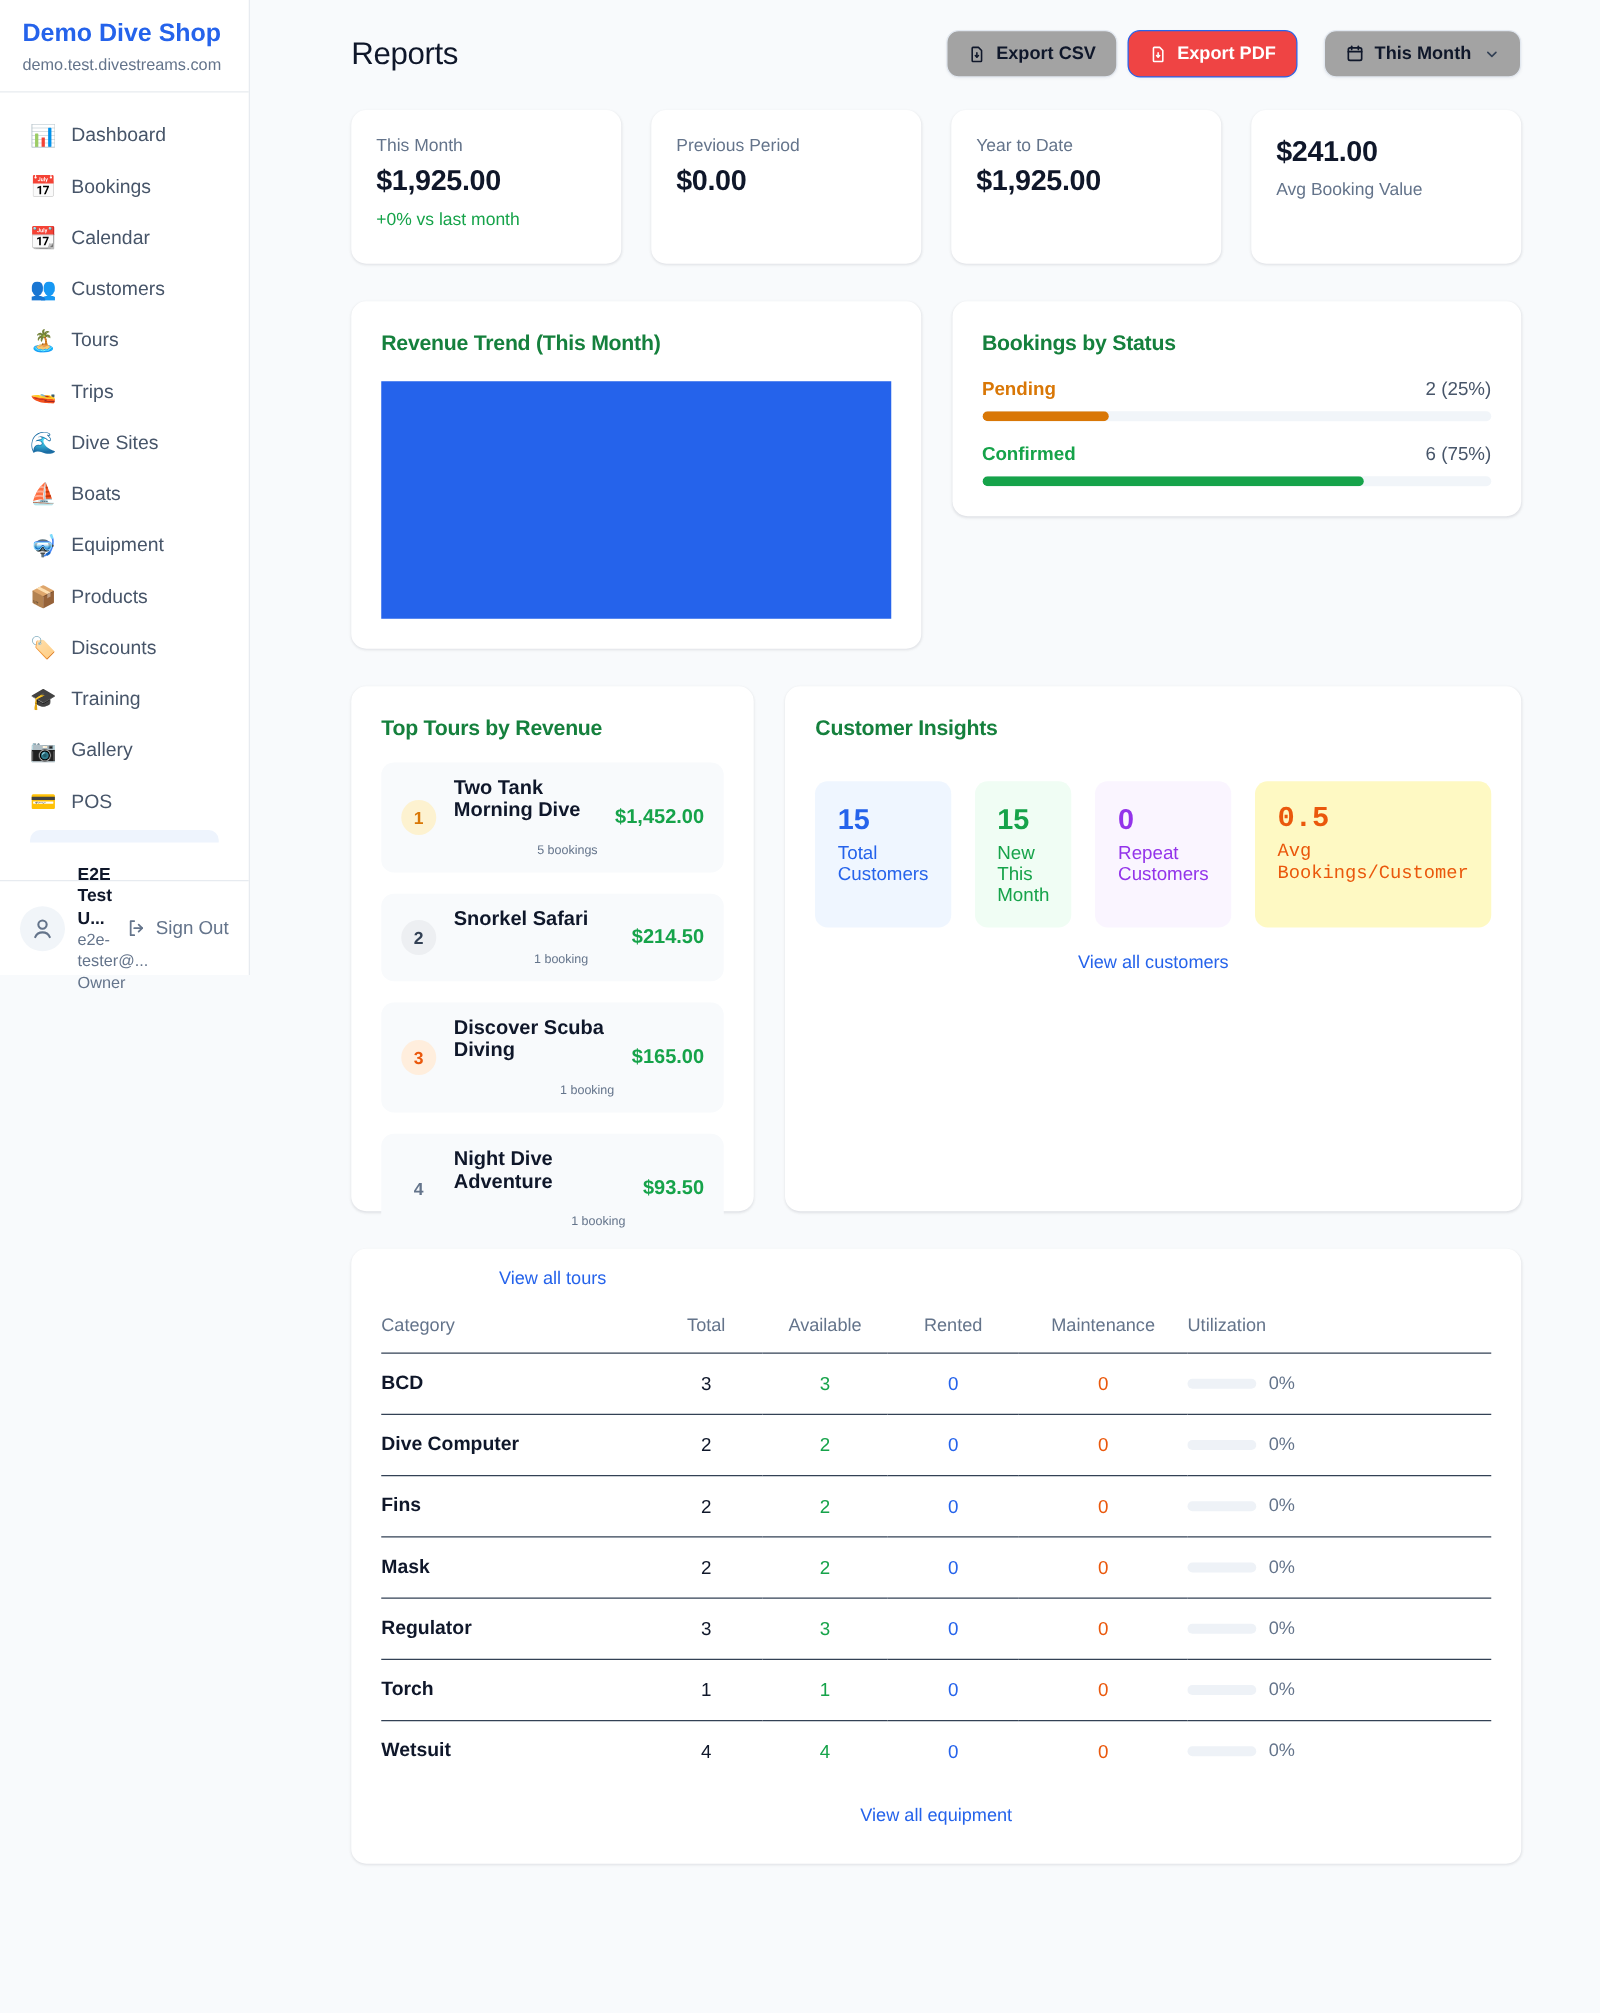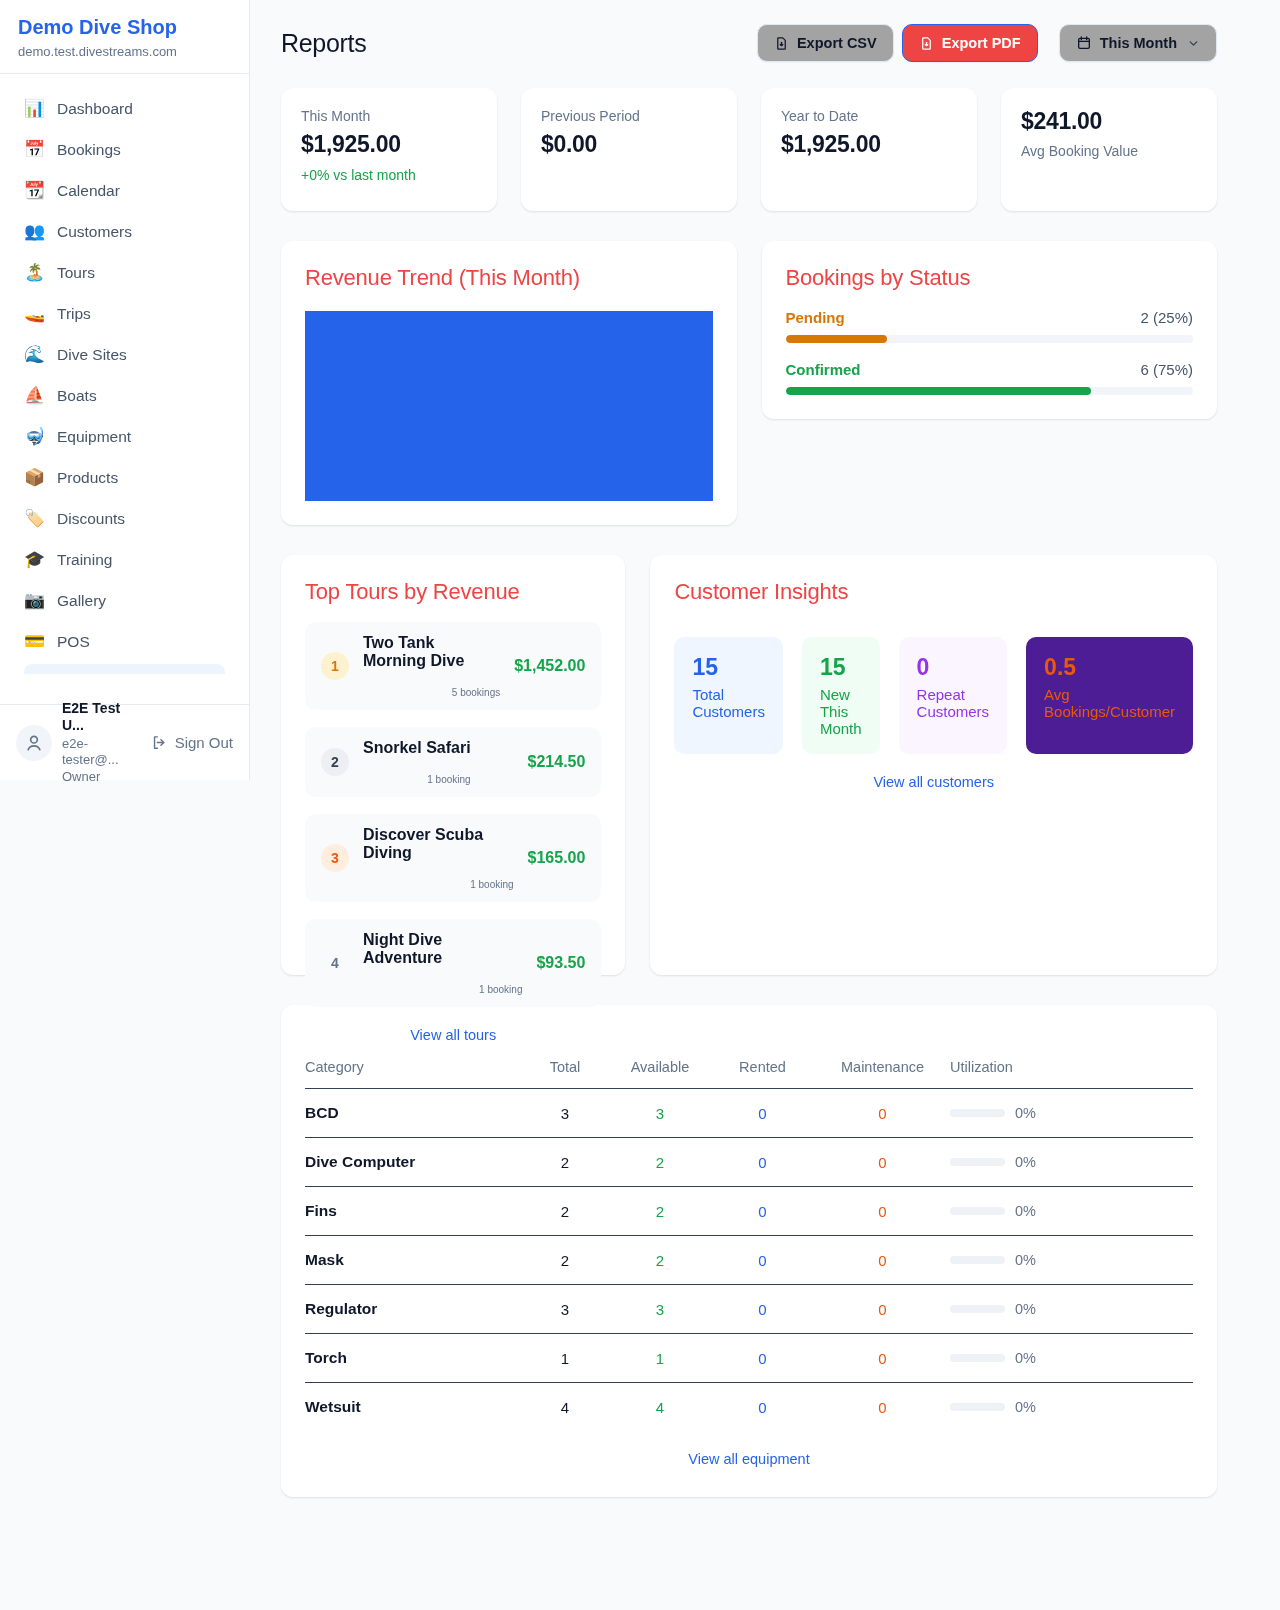--- a/index.html
+++ b/index.html
@@ -7,21 +7,21 @@
   body {
     font-family:"Liberation Sans", sans-serif;
     background:#f8fafc;
     color:#0f172a;
     position:relative;
     height:1610px;
   }
   
   .sidebar {
     position:absolute; top:0; left:0;
-    width:250px; height:780px;
+    width:200px; height:780px;
     background:#ffffff;
     border-right:1px solid #e7ebf0;
     display:flex; flex-direction:column;
   }
   .brand-box { padding:16px 18px 14px; border-bottom:1px solid #e7ebf0; }
   .brand-title { color:#2563eb; font-size:20px; font-weight:bold; }
   .brand-domain { color:#64748b; font-size:13px; margin-top:5px; }
   .nav { padding:14px 12px 0; flex:1; overflow:hidden; }
   .nav-item {
     display:flex; align-items:center; gap:13px;
@@ -71,21 +71,21 @@
   }
   .stats-row { display:grid; grid-template-columns:repeat(4,1fr); gap:24px; margin-top:26px; }
   .stat-card { padding:20px; height:123px; }
   .stat-label { font-size:14px; color:#64748b; }
   .stat-value { font-size:23px; font-weight:bold; color:#0f172a; margin-top:7px; letter-spacing:-0.3px; }
   .stat-delta { font-size:14px; color:#16a34a; margin-top:9px; }
   .stat-card.value-first .stat-value { margin-top:0; }
   .stat-card.value-first .stat-label { margin-top:8px; }
   .two-col { display:grid; grid-template-columns:1fr 1fr; gap:25px; margin-top:30px; align-items:start; }
   .card-pad { padding:24px; }
-  .card-title { font-size:22px; font-weight:normal; color:#ef4444; letter-spacing:-0.2px; }
+  .card-title { font-size:17px; font-weight:bold; color:#15803d; letter-spacing:-0.2px; }
   
   .chart-area { margin-top:20px; height:190px; background:#2563eb; }
   
   .status-row { margin-top:18px; }
   .status-head { display:flex; align-items:center; }
   .status-label { font-size:15px; font-weight:bold; }
   .status-count { margin-left:auto; font-size:15px; color:#475569; }
   .bar-track { margin-top:9px; height:8px; background:#f1f5f9; border-radius:4px; overflow:hidden; }
   .bar-fill { height:100%; border-radius:4px; }
   .c-orange { color:#d97706; } .bg-orange { background:#d97706; }
@@ -111,21 +111,21 @@
   .tour-amount { margin-left:auto; font-size:16px; font-weight:bold; color:#16a34a; white-space:nowrap; }
   .view-link { display:block; text-align:center; margin-top:20px; font-size:14.5px; color:#2563eb; text-decoration:none; cursor:pointer; }
   
   .insight-grid { margin-top:32px; display:grid; grid-template-columns:1fr 1fr 1fr 1fr; gap:19px; }
   .tile { border-radius:10px; padding:17px 18px; }
   .tile-value { font-size:23px; font-weight:bold; }
   .tile-label { font-size:15px; margin-top:5px; }
   .tile-blue { background:#eff6ff; } .tile-blue .tile-value,.tile-blue .tile-label { color:#2563eb; }
   .tile-green { background:#f0fdf4; } .tile-green .tile-value,.tile-green .tile-label { color:#16a34a; }
   .tile-purple { background:#faf5ff; } .tile-purple .tile-value,.tile-purple .tile-label { color:#9333ea; }
-  .tile-orange { background:#4c1d95; } .tile-orange .tile-value { color:#ea580c; } .tile-orange .tile-label { color:#ea580c; }
+  .tile-orange { background:#fef9c3;font-family:Liberation Mono, monospace; } .tile-orange .tile-value { color:#ea580c; } .tile-orange .tile-label { color:#ea580c; }
   
   .equip-card { margin-top:30px; padding:28px 24px 30px; }
   table.equip { width:100%; border-collapse:collapse; margin-top:14px; }
   .equip th {
     font-size:14.5px; font-weight:normal; color:#64748b; text-align:center;
     padding:12px 0 13px; border-bottom:1px solid #334155;
   }
   .equip th:first-child, .equip th:last-child { text-align:left; }
   .equip td { font-size:15px; text-align:center; padding:15px 0; border-bottom:1px solid #334155; }
   .equip tr:last-child td { border-bottom:none; }

